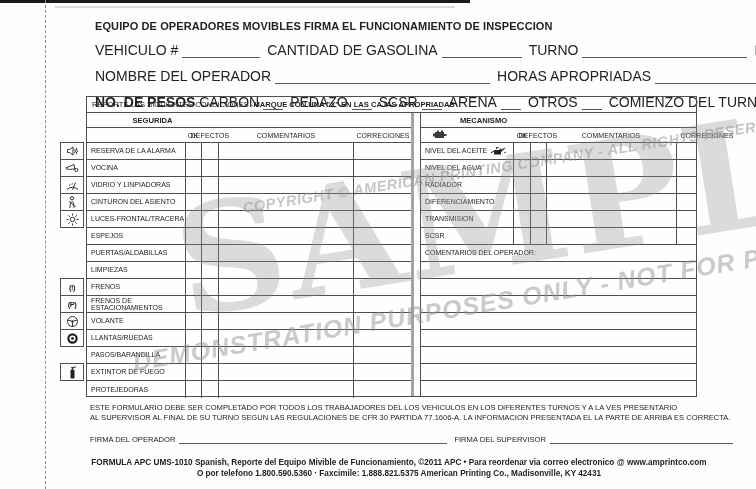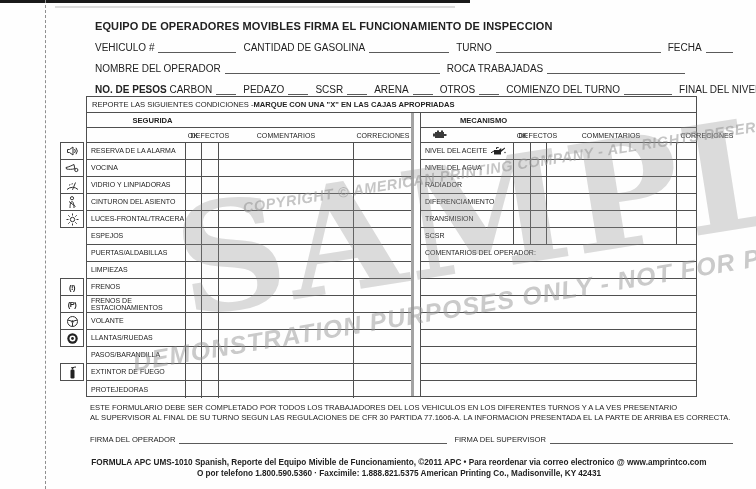--- a/index.html
+++ b/index.html
@@ -5,21 +5,21 @@
   html,body{margin:0;padding:0;background:#e8e8e8;}
   .page{position:relative;width:756px;height:489px;background:#fefefe;overflow:hidden;
         font-family:"Liberation Sans",sans-serif;color:#222;}
   
   .topbar{position:absolute;left:0;top:0;width:470px;height:3px;background:#1a1a1a;}
   .topbar2{position:absolute;left:55px;top:6px;width:400px;height:2px;background:#dcdcdc;}
   .perforation{position:absolute;left:45px;top:0;height:100%;width:0;border-left:1px dashed #8f8f8f;}
   
   .header{position:absolute;left:95px;top:20px;width:645px;}
   .title{font-weight:bold;font-size:11px;letter-spacing:.1px;}
-  .frow{display:flex;align-items:flex-end;font-size:10px;margin-top:10px;white-space:nowrap;}
+  .frow{display:flex;align-items:flex-end;font-size:14px;margin-top:10px;white-space:nowrap;}
   .lbl{flex:0 0 auto;}
   .b{font-weight:bold;}
   .blank{border-bottom:1px solid #5a5a5a;height:8px;flex:0 0 auto;margin:0 7px 0 4px;}
   .blank.grow{flex:1 1 auto;}
   
   .table{position:absolute;left:86px;top:96px;width:611px;height:301px;border:1px solid #4f4f4f;
          box-sizing:border-box;font-size:7px;background:transparent;}
   .report-row{height:16px;border-bottom:1px solid #4f4f4f;display:flex;align-items:center;
               padding-left:5px;box-sizing:border-box;font-size:7.6px;white-space:nowrap;}
   .sections{display:flex;height:283px;}
@@ -86,21 +86,21 @@
       <span class="blank" style="width:80px"></span>
       <span class="lbl">TURNO</span>
       <span class="blank" style="width:165px"></span>
       <span class="lbl">FECHA</span>
       <span class="blank grow"></span>
     </div>
 
     <div class="frow">
       <span class="lbl">NOMBRE DEL OPERADOR</span>
       <span class="blank" style="width:215px"></span>
-      <span class="lbl">ROCA TRABAJADAS</span>
+      <span class="lbl">HORAS APROPRIADAS</span>
       <span class="blank" style="width:138px"></span>
     </div>
 
     <div class="frow">
       <span class="lbl b">NO. DE PESOS</span>&nbsp;
       <span class="lbl">CARBON</span>
       <span class="blank" style="width:20px"></span>
       <span class="lbl">PEDAZO</span>
       <span class="blank" style="width:20px"></span>
       <span class="lbl">SCSR</span>

